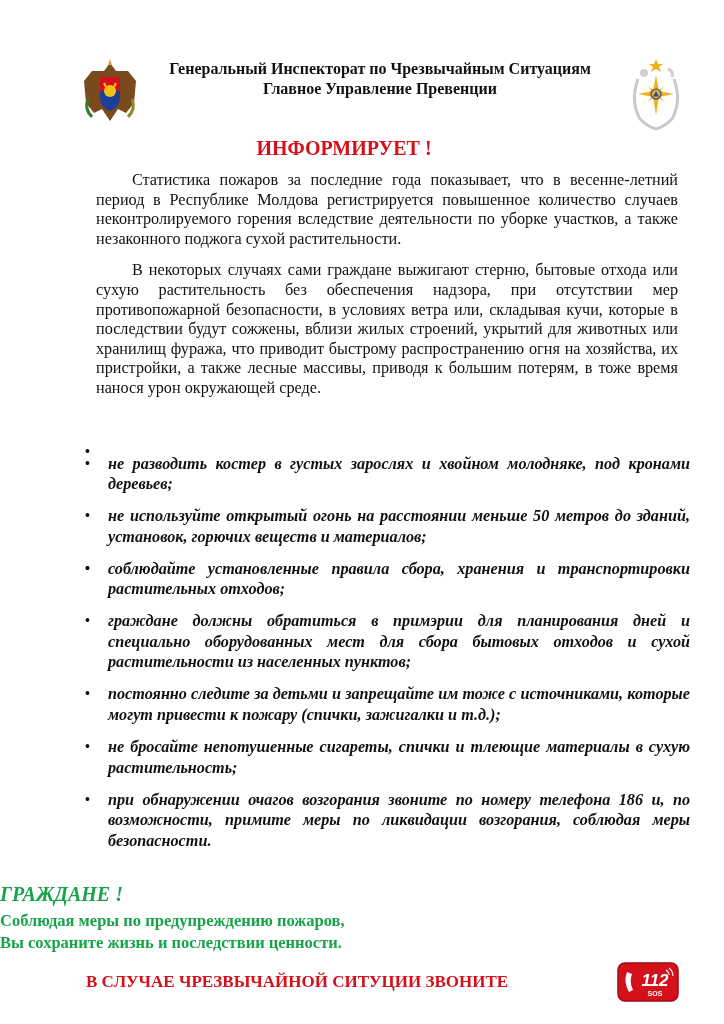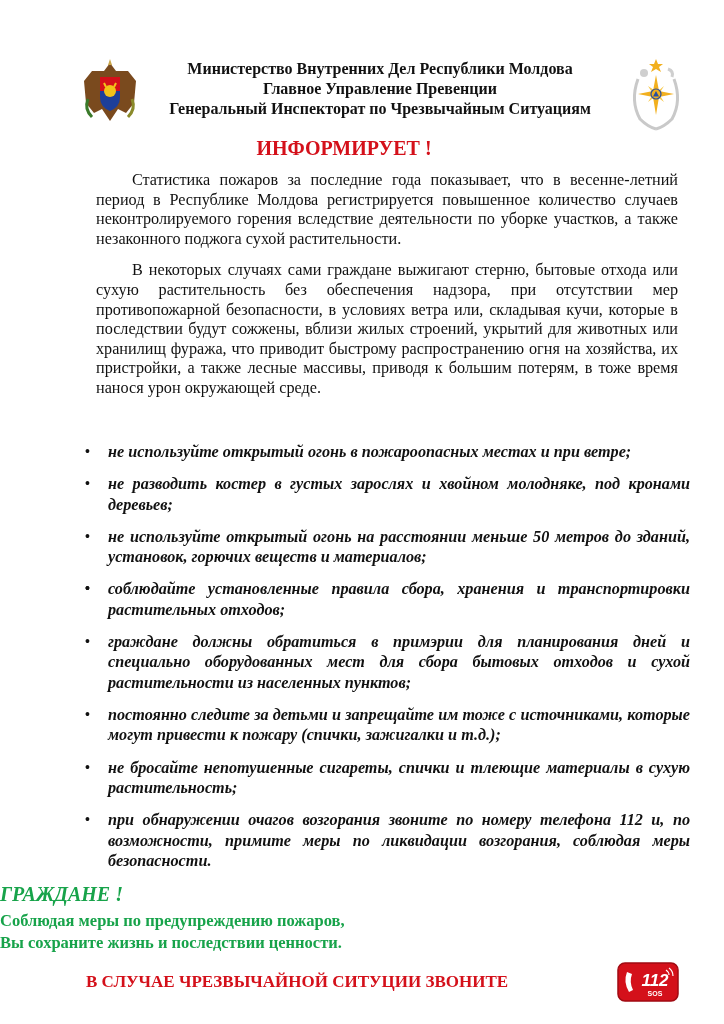--- a/index.html
+++ b/index.html
@@ -34,23 +34,22 @@
     <path d="M20 20 H40 V40 Q40 50 30 54 Q20 50 20 40 Z" fill="#1d3f9a"></path>
     <path d="M20 20 H40 V34 H20 Z" fill="#d4101a"></path>
     <circle cx="30" cy="34" r="6" fill="#f2c21a"></circle>
     <path d="M26 30 L24 26 M34 30 L36 26" stroke="#f2c21a" stroke-width="2"></path>
     <path d="M8 42 Q4 52 12 60" stroke="#3a7a2a" stroke-width="3" fill="none"></path>
     <path d="M52 42 Q56 52 48 60" stroke="#8a8a2a" stroke-width="3" fill="none"></path>
     <path d="M30 2 L28 8 L32 8 Z" fill="#c9a64a"></path>
   </svg>
 
   <div class="header-text">
-    <div>Министерство Внутренних Дел Республики Молдова</div>
+    <div>Генеральный Инспекторат по Чрезвычайным Ситуациям</div>
     <div>Главное Управление Превенции</div>
-    <div>Генеральный Инспекторат по Чрезвычайным Ситуациям</div>
   </div>
 
   <svg class="emblem-right" viewBox="0 0 56 74">
     <path d="M10 22 Q2 44 12 62 Q20 70 28 72" stroke="#c9c9c9" stroke-width="3" fill="none"></path>
     <path d="M46 22 Q54 44 44 62 Q36 70 28 72" stroke="#c9c9c9" stroke-width="3" fill="none"></path>
     <circle cx="16" cy="16" r="4" fill="#cfcfcf"></circle>
     <path d="M40 12 Q46 14 44 20" stroke="#cfcfcf" stroke-width="3" fill="none"></path>
     <polygon points="28,2 30,7 35,7 31,10 33,15 28,12 23,15 25,10 21,7 26,7" fill="#f2b01e"></polygon>
     <polygon points="28,18 31,34 46,37 31,40 28,58 25,40 10,37 25,34" fill="#f2b01e"></polygon>
     <polygon points="20,29 29,35 36,29 31,37 36,45 28,39 20,45 25,37" fill="#f6c84a"></polygon>
@@ -60,29 +59,29 @@
 </div>
 
 <div class="title-red">ИНФОРМИРУЕТ !</div>
 
 <div class="body">
   <p>Статистика пожаров за последние года показывает, что в весенне-летний период в Республике Молдова регистрируется повышенное количество случаев неконтролируемого горения вследствие деятельности по уборке участков, а также незаконного поджога сухой растительности.</p>
   <p>В некоторых случаях сами граждане выжигают стерню, бытовые отхода или сухую растительность без обеспечения надзора, при отсутствии мер противопожарной безопасности, в условиях ветра или, складывая кучи, которые в последствии будут сожжены, вблизи жилых строений, укрытий для животных или хранилищ фуража, что приводит быстрому распространению огня на хозяйства, их пристройки, а также лесные массивы, приводя к большим потерям, в тоже время нанося урон окружающей среде.</p>
 </div>
 
 <ul class="rules">
-  <li><span class="bullet">•</span><span>не используйте открытый огонь в пожароопасных местах и при ветре;</span></li>
+  <li><span class="bullet">•</span></li>
   <li><span class="bullet">•</span><span>не разводить костер в густых зарослях и хвойном молодняке, под кронами деревьев;</span></li>
   <li><span class="bullet">•</span><span>не используйте открытый огонь на расстоянии меньше 50 метров до зданий, установок, горючих веществ и материалов;</span></li>
   <li><span class="bullet">•</span></li>
   <li><span class="bullet">•</span><span>соблюдайте установленные правила сбора, хранения и транспортировки растительных отходов;</span></li>
   <li><span class="bullet">•</span><span>граждане должны обратиться в примэрии для планирования дней и специально оборудованных мест для сбора бытовых отходов и сухой растительности из населенных пунктов;</span></li>
   <li><span class="bullet">•</span><span>постоянно следите за детьми и запрещайте им тоже с источниками, которые могут привести к пожару (спички, зажигалки и т.д.);</span></li>
   <li><span class="bullet">•</span><span>не бросайте непотушенные сигареты, спички и тлеющие материалы в сухую растительность;</span></li>
-  <li><span class="bullet">•</span><span>при обнаружении очагов возгорания звоните по номеру телефона 112 и, по возможности, примите меры по ликвидации возгорания, соблюдая меры безопасности.</span></li>
+  <li><span class="bullet">•</span><span>при обнаружении очагов возгорания звоните по номеру телефона 186 и, по возможности, примите меры по ликвидации возгорания, соблюдая меры безопасности.</span></li>
 </ul>
 
 <div class="green title">ГРАЖДАНЕ !</div>
 <div class="green line1">Соблюдая меры по предупреждению пожаров,</div>
 <div class="green line2">Вы сохраните жизнь и последствии ценности.</div>
 
 <div class="footer-red">В СЛУЧАЕ ЧРЕЗВЫЧАЙНОЙ СИТУЦИИ ЗВОНИТЕ</div>
 
 <svg class="sos" viewBox="0 0 62 40">
   <rect x="1" y="1" width="60" height="38" rx="7" fill="#d4101a" stroke="#a00a12" stroke-width="1.5"></rect>

